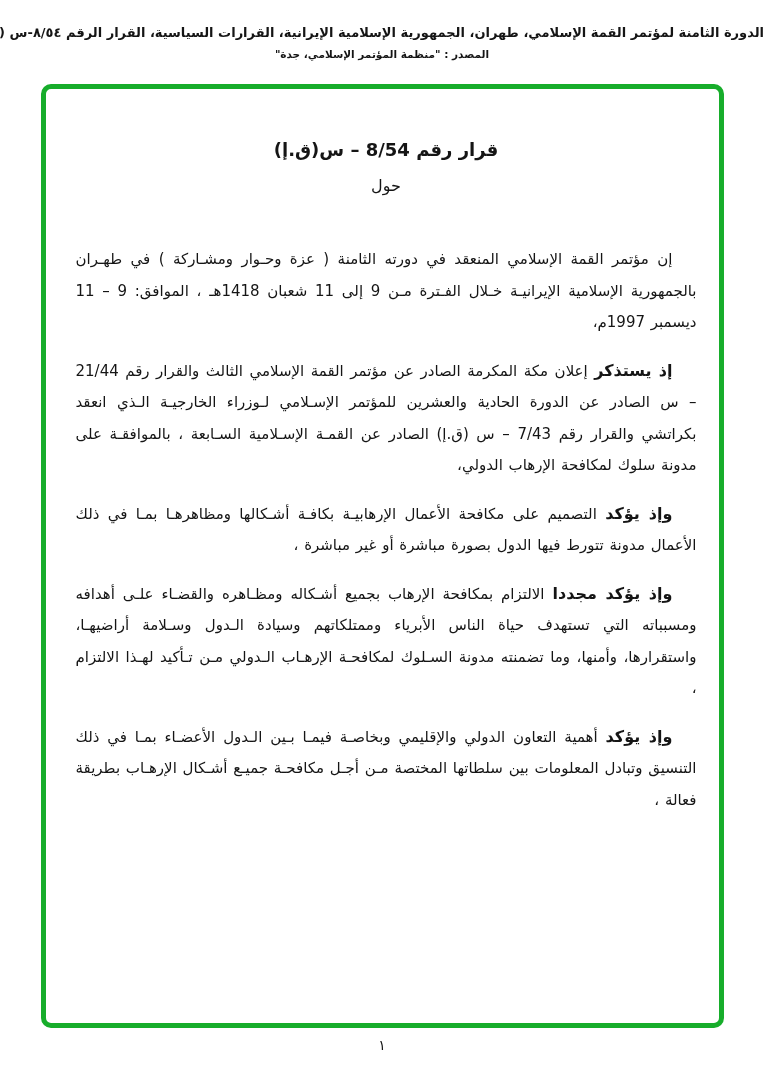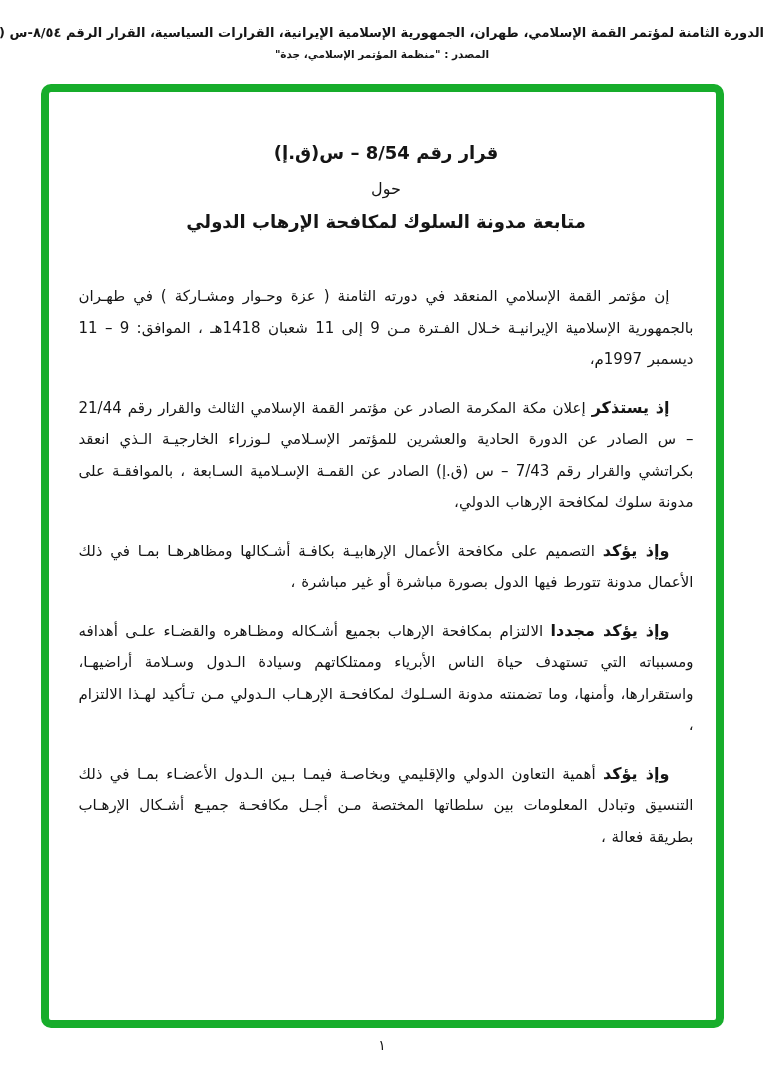--- a/index.html
+++ b/index.html
@@ -17,21 +17,21 @@
   .header-line1 {
     font-size: 13px; font-weight: bold; letter-spacing: 0;
     white-space: nowrap;
   }
   .header-line2 { font-size: 10.5px; font-weight: bold; margin-top: 8px; }
 
   
   .green-box {
     width: 683px; height: 944px;
     margin: 24px auto 0;
-    border: 8px solid #eab308;
+    border: 5px solid #eab308;
     border-radius: 10px;
     padding: 50px 22px 10px 30px;
     overflow: hidden;
     background: #ffffff;
   }
 
   .title-block { text-align: center; margin-bottom: 48px; }
   .title-num { font-size: 18px; font-weight: bold; margin-bottom: 16px; }
   .title-about { font-size: 16px; font-weight: normal; margin-bottom: 13px; }
   .title-subject { font-size: 18px; font-weight: bold; }
@@ -61,21 +61,20 @@
   <div class="doc-header">
     <div class="header-line1">الدورة الثامنة لمؤتمر القمة الإسلامي، طهران، الجمهورية الإسلامية الإيرانية، القرارات السياسية، القرار الرقم ٨/٥٤-س (ق.إ)</div>
     <div class="header-line2">المصدر :  "منظمة المؤتمر الإسلامي، جدة"</div>
   </div>
 
   <div class="green-box" style="border-color: rgb(23, 173, 43);">
 
     <div class="title-block">
       <div class="title-num">قرار رقم 8/54 – س(ق.إ)</div>
       <div class="title-about">حول</div>
-      <div class="title-subject">متابعة مدونة السلوك لمكافحة الإرهاب الدولي</div>
     </div>
 
     <p class="body-par">
       <span class="par-lead"></span><span>إن مؤتمر القمة الإسلامي المنعقد في دورته الثامنة ( عزة وحـوار ومشـاركة ) في طهـران بالجمهورية الإسلامية الإيرانيـة خـلال الفـترة مـن 9 إلى 11 شعبان 1418هـ ، الموافق: 9 – 11 ديسمبر 1997م،</span>
     </p>
 
     <p class="body-par">
       <span class="par-lead">إذ يستذكر</span><span> إعلان مكة المكرمة الصادر عن مؤتمر القمة الإسلامي الثالث والقرار رقم 21/44 – س الصادر عن الدورة الحادية والعشرين للمؤتمر الإسـلامي لـوزراء الخارجيـة الـذي انعقد بكراتشي والقرار رقم 7/43 – س (ق.إ) الصادر عن القمـة الإسـلامية السـابعة ، بالموافقـة على مدونة سلوك لمكافحة الإرهاب الدولي،</span>
     </p>
 

